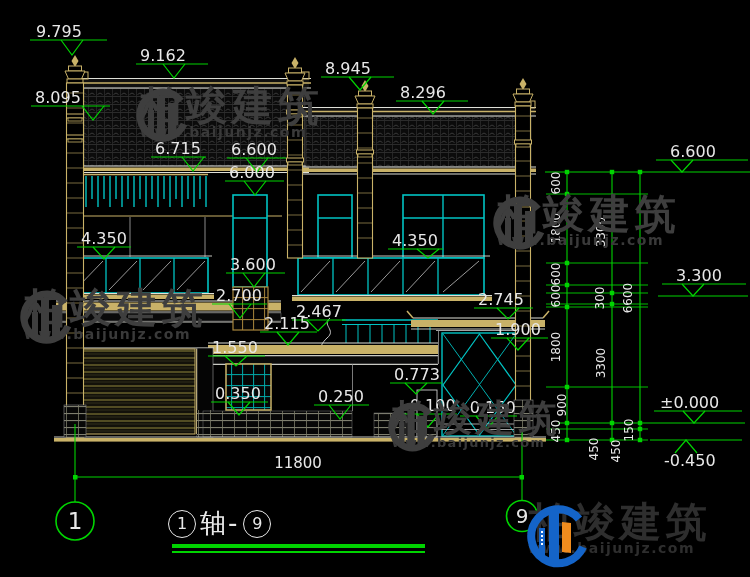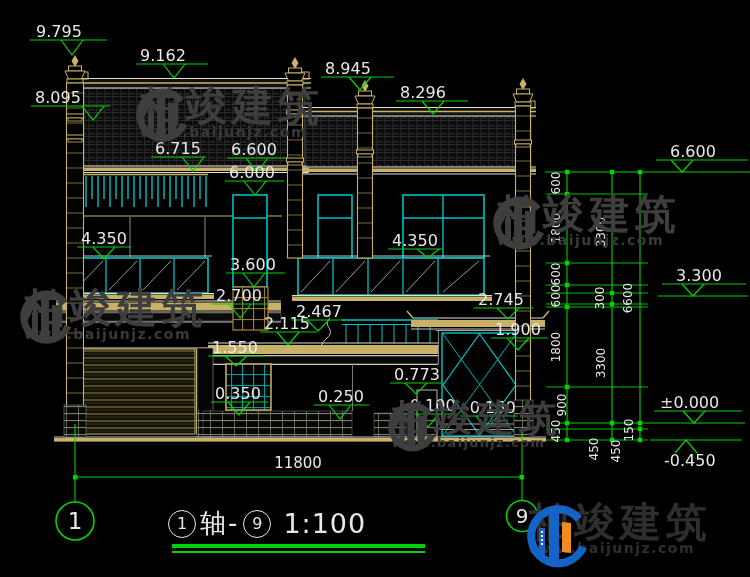--- a/index.html
+++ b/index.html
@@ -613,18 +613,17 @@
   <div class="txt">
     <span class="cn">柏竣建筑</span>
     <span class="url">www.baijunjz.com</span>
   </div>
 </div>
 
 <div id="title-block">
   <span class="circ">1</span>
   <span class="zh">轴-</span>
   <span class="circ">9</span>
-  <span class="scale">1:100</span>
 </div>
 <div class="underline1"></div>
 <div class="underline2"></div>
 
 </div>
 
 </body></html>

